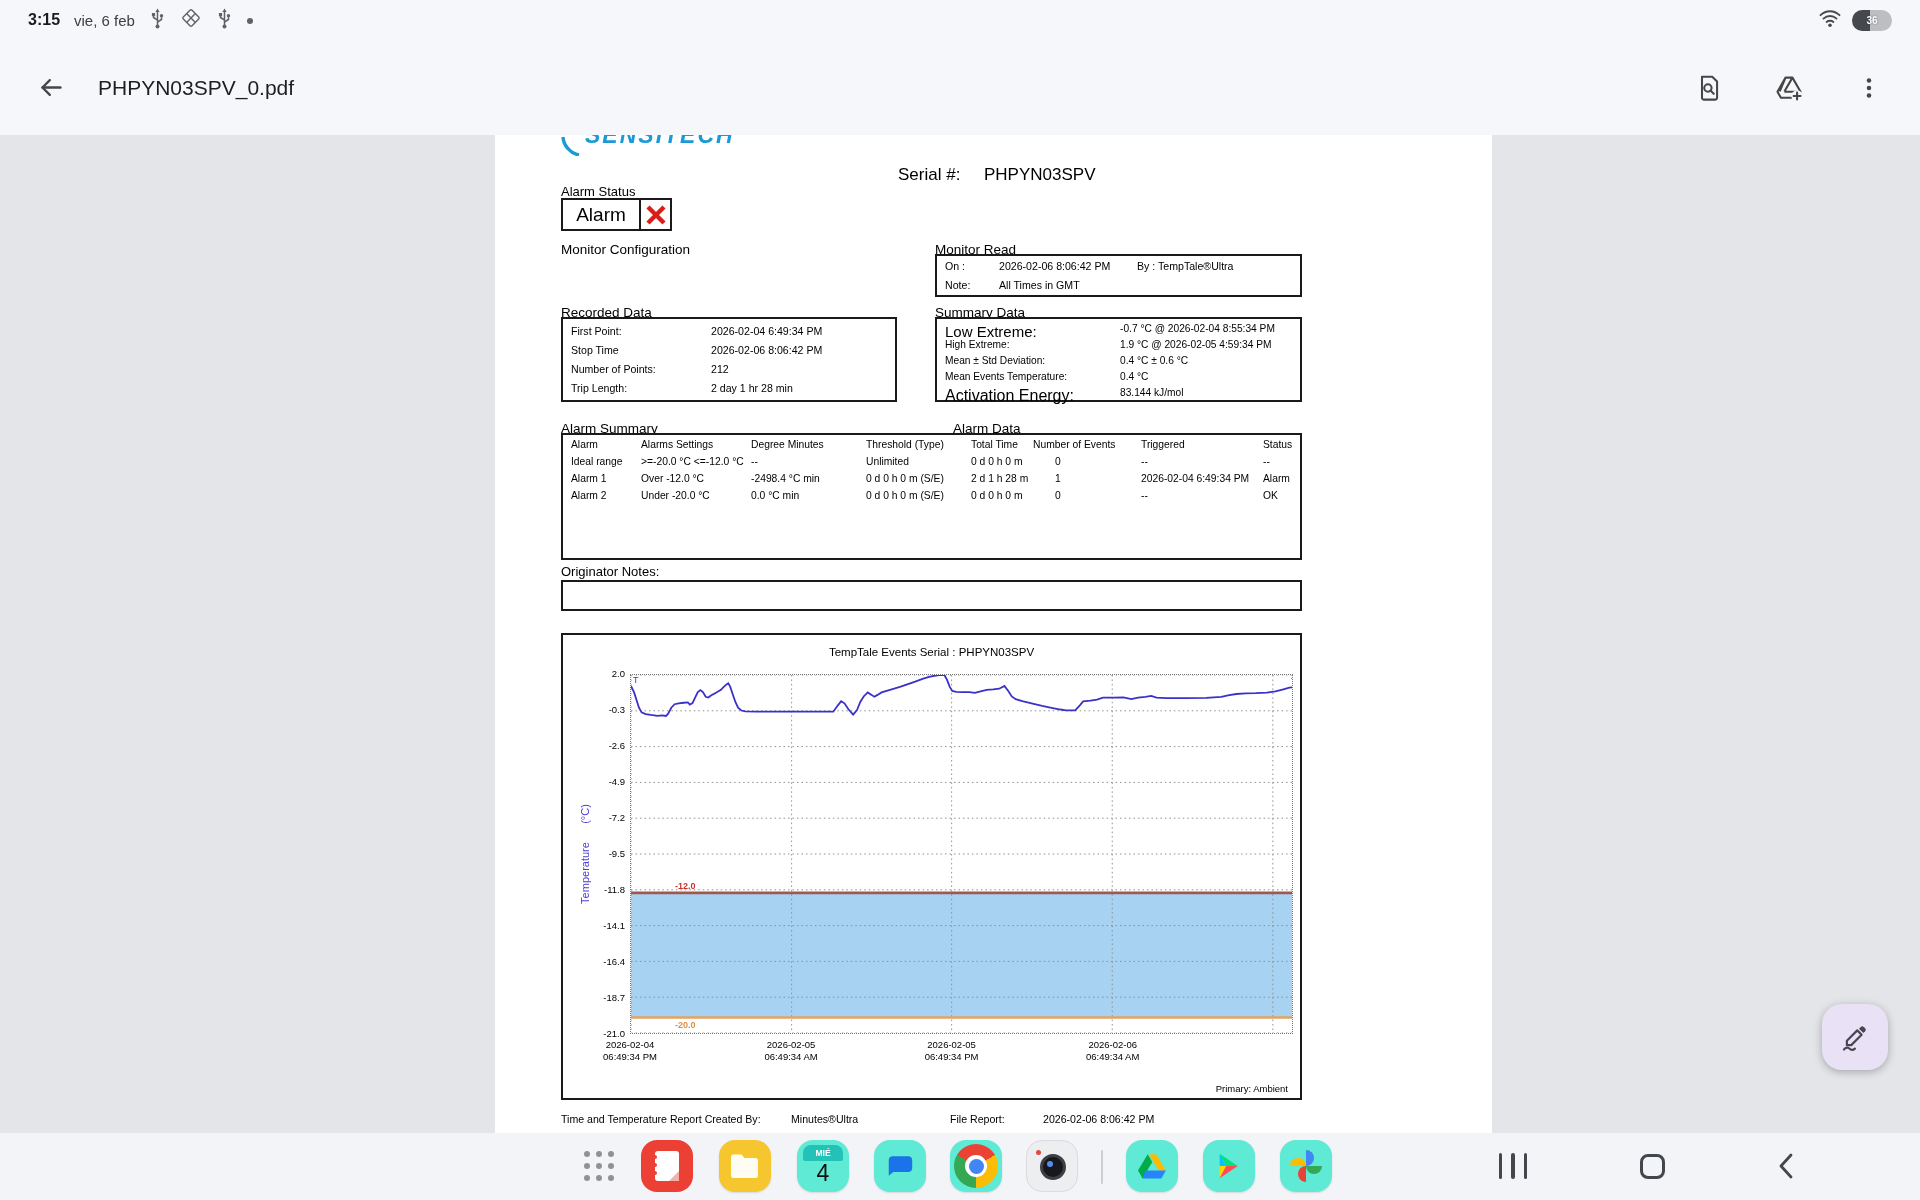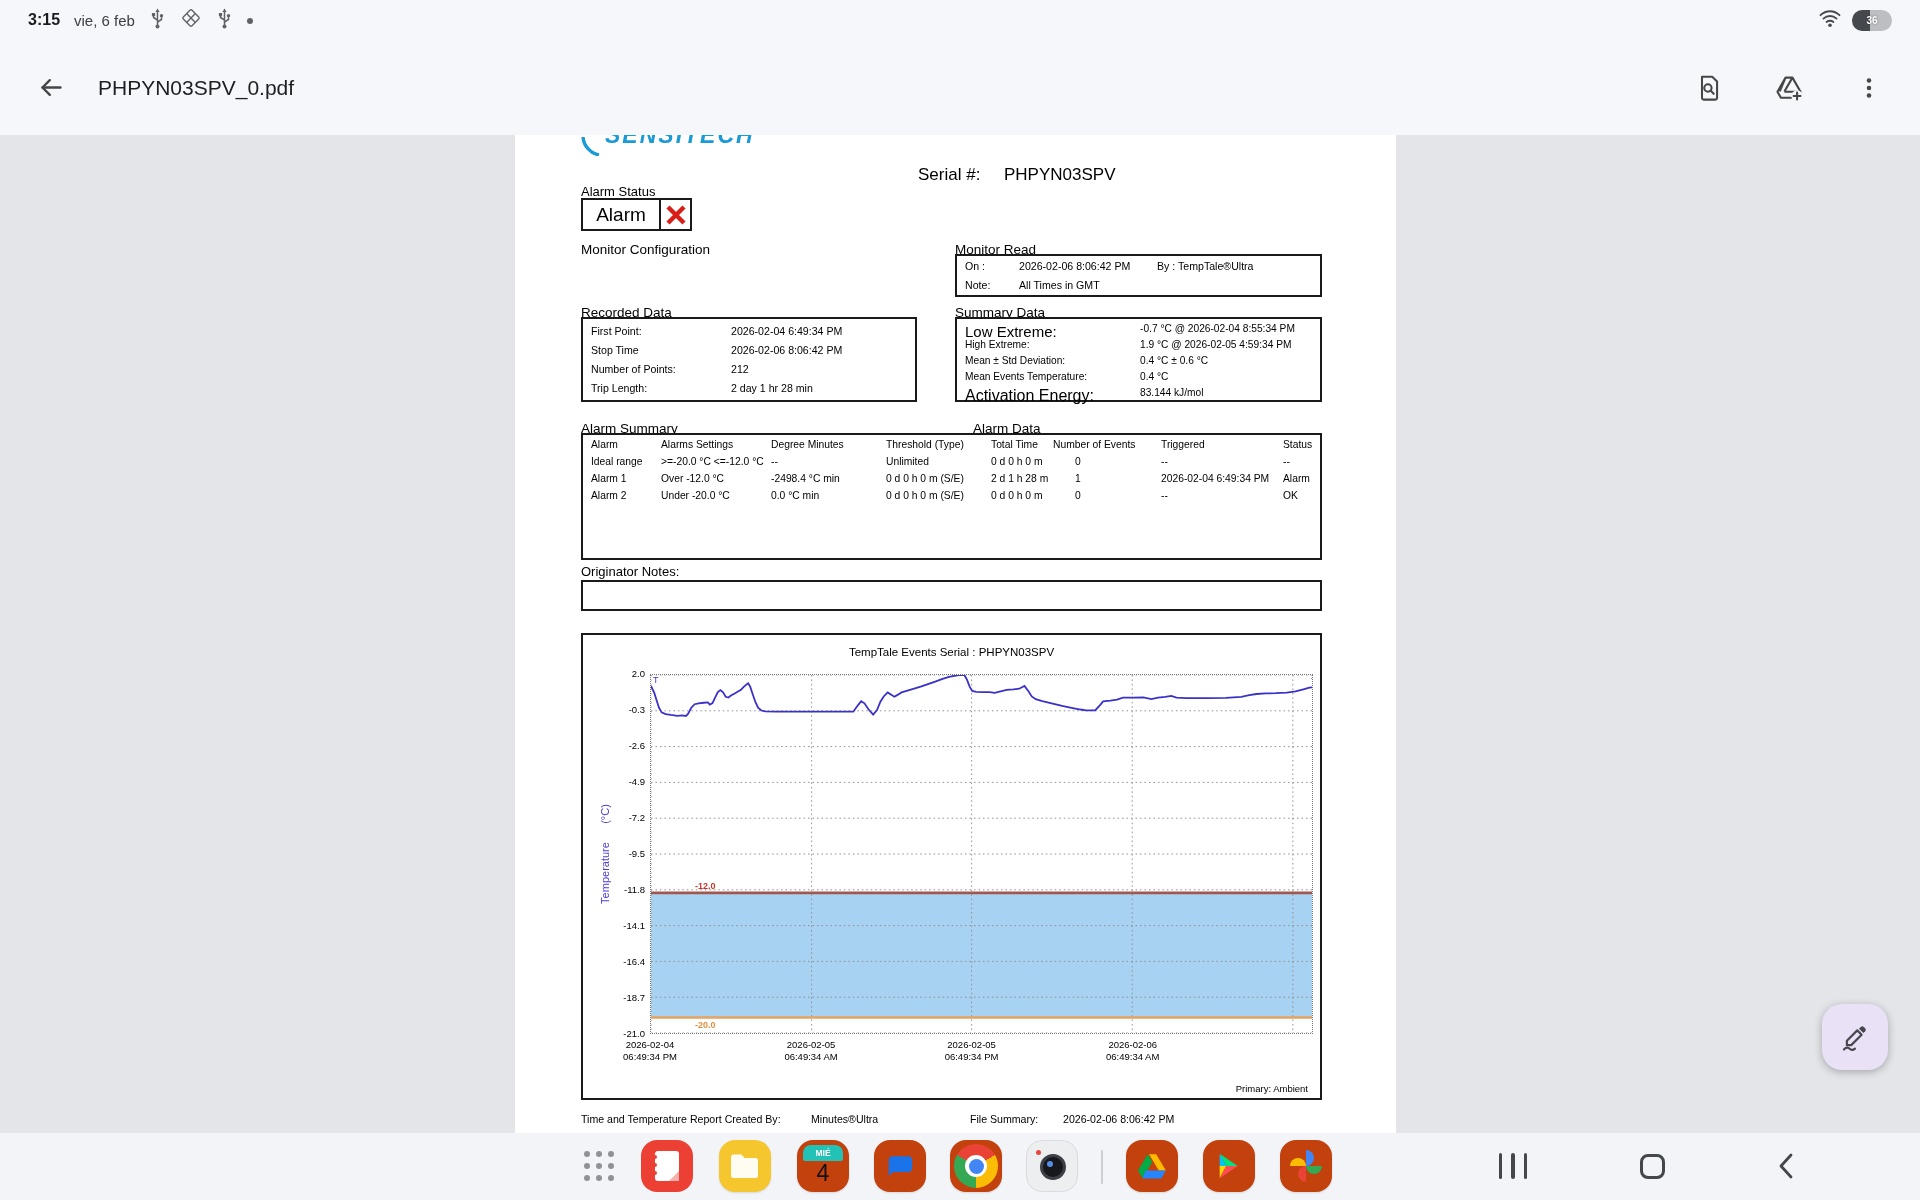--- a/index.html
+++ b/index.html
@@ -15,21 +15,21 @@
   .battery{position:relative;width:40px;height:21px;border-radius:10.5px;background:#bcbec2;overflow:hidden}
   .battery .fill{position:absolute;left:0;top:0;bottom:0;width:45%;background:#45484d}
   .battery .pct{position:absolute;inset:0;display:flex;align-items:center;justify-content:center;font-size:10px;font-weight:700;color:#fff;text-shadow:0 0 2px rgba(0,0,0,.45)}
   .toolbar{position:absolute;left:0;top:40px;width:1920px;height:95px;background:#f6f7fa;display:flex;align-items:center;padding:0 30px;gap:26px}
   .tb-title{font-size:21px;color:#1d1e20}
   .tb-right{margin-left:auto;display:flex;align-items:center;gap:38px}
   .iconbtn{width:42px;height:42px;display:flex;align-items:center;justify-content:center;cursor:pointer}
 
   
   .content{position:absolute;left:0;top:135px;width:1920px;height:998px;background:#e4e5e8}
-  .page{position:absolute;left:515px;top:0;width:881px;height:998px;background:#fff;overflow:hidden}
+  .page{position:absolute;left:495px;top:0;width:997px;height:998px;background:#fff;overflow:hidden}
   .boxed{position:absolute;border:2px solid #1a1a1a;background:#fff}
   .sect{position:absolute;font-size:13.5px;color:#000}
   .lbl{position:absolute;font-size:10.6px;white-space:nowrap}
   .logo-clip{position:absolute;left:64px;top:0;width:250px;height:21px;overflow:hidden}
   .logo-text{position:absolute;left:26px;top:-13px;font-size:23px;font-weight:800;letter-spacing:2px;color:#1a9ad6;font-style:italic}
 
   
   .tcell{position:absolute;font-size:10.3px;white-space:nowrap}
 
   
@@ -42,21 +42,21 @@
   .chart-title{position:absolute;left:0;top:11px;width:100%;text-align:center;font-size:11.5px;color:#000}
   .xaxis-title{position:absolute;left:67px;top:432px;width:663px;text-align:center;font-size:12px;color:#000}
   .legend{position:absolute;left:505px;top:448px;width:220px;text-align:right;font-size:9.5px;color:#000}
 
   
   .fab{position:absolute;left:1822px;top:869px;width:66px;height:66px;border-radius:20px;background:#e9e2f7;box-shadow:0 2px 8px rgba(0,0,0,.28);display:flex;align-items:center;justify-content:center;cursor:pointer}
 
   
   .dock{position:absolute;left:0;top:1133px;width:1920px;height:67px;background:#f3f4f7}
   .dicon{position:absolute;top:7px;width:52px;height:52px;border-radius:16px;display:flex;align-items:center;justify-content:center;cursor:pointer}
-  .squircle{background:#c2410c;box-shadow:0 1px 2px rgba(0,0,0,.12)}
+  .squircle{background:#5eead4;box-shadow:0 1px 2px rgba(0,0,0,.12)}
   .appsgrid{display:grid;grid-template-columns:repeat(3,6px);grid-gap:6px}
   .appsgrid i{width:6px;height:6px;border-radius:50%;background:#8e9196}
   .divider{position:absolute;top:17px;width:2px;height:34px;background:#cdced1;border-radius:1px}
   .navbtn{position:absolute;top:7px;width:52px;height:52px;display:flex;align-items:center;justify-content:center;cursor:pointer}
   .recents{display:flex;gap:9px}
   .recents i{width:3.5px;height:26px;background:#43474b;border-radius:2px}
   .homebtn{width:25px;height:25px;border:3px solid #43474b;border-radius:8px}
 
   
   .chrome-o{position:relative;width:44px;height:44px;border-radius:50%;background:conic-gradient(from 60deg,#fbbc05 0deg 120deg,#34a853 120deg 240deg,#ea4335 240deg 360deg)}
@@ -320,21 +320,21 @@
         </div>
       <div id="thr-labels">
           <div class="thr" style="top:246.1px;color:#c6362b">-12.0</div>
           <div class="thr" style="top:385.3px;color:#df8f3e">-20.0</div>
         </div>
       <div class="legend">Primary: Ambient</div>
     </div>
 
     <span class="lbl" style="left:66px;top:978px">Time and Temperature Report Created By:</span>
     <span class="lbl" style="left:296px;top:978px">Minutes®Ultra</span>
-    <span class="lbl" style="left:455px;top:978px">File Summary:</span>
+    <span class="lbl" style="left:455px;top:978px">File Report:</span>
     <span class="lbl" style="left:548px;top:978px">2026-02-06  8:06:42 PM</span>
   </div>
 
   <div class="fab">
     <svg viewBox="0 0 24 24" width="30" height="30">
       <path d="M13.8 6.7 l3.5 3.5 L9 18.5 H5.5 V15 Z" fill="none" stroke="#49454e" stroke-width="1.7" stroke-linejoin="round"></path>
       <path d="M15.2 5.3 l1.4 -1.4 a1.7 1.7 0 0 1 2.4 0 l1.1 1.1 a1.7 1.7 0 0 1 0 2.4 L18.7 8.8 Z" fill="#49454e"></path>
       <path d="M3.2 22 c1.6 -1.8 3.2 -1.8 4.8 -0.4 1.3 1.1 2.6 1 3.9 -0.3" fill="none" stroke="#49454e" stroke-width="1.7" stroke-linecap="round"></path>
     </svg>
   </div>

